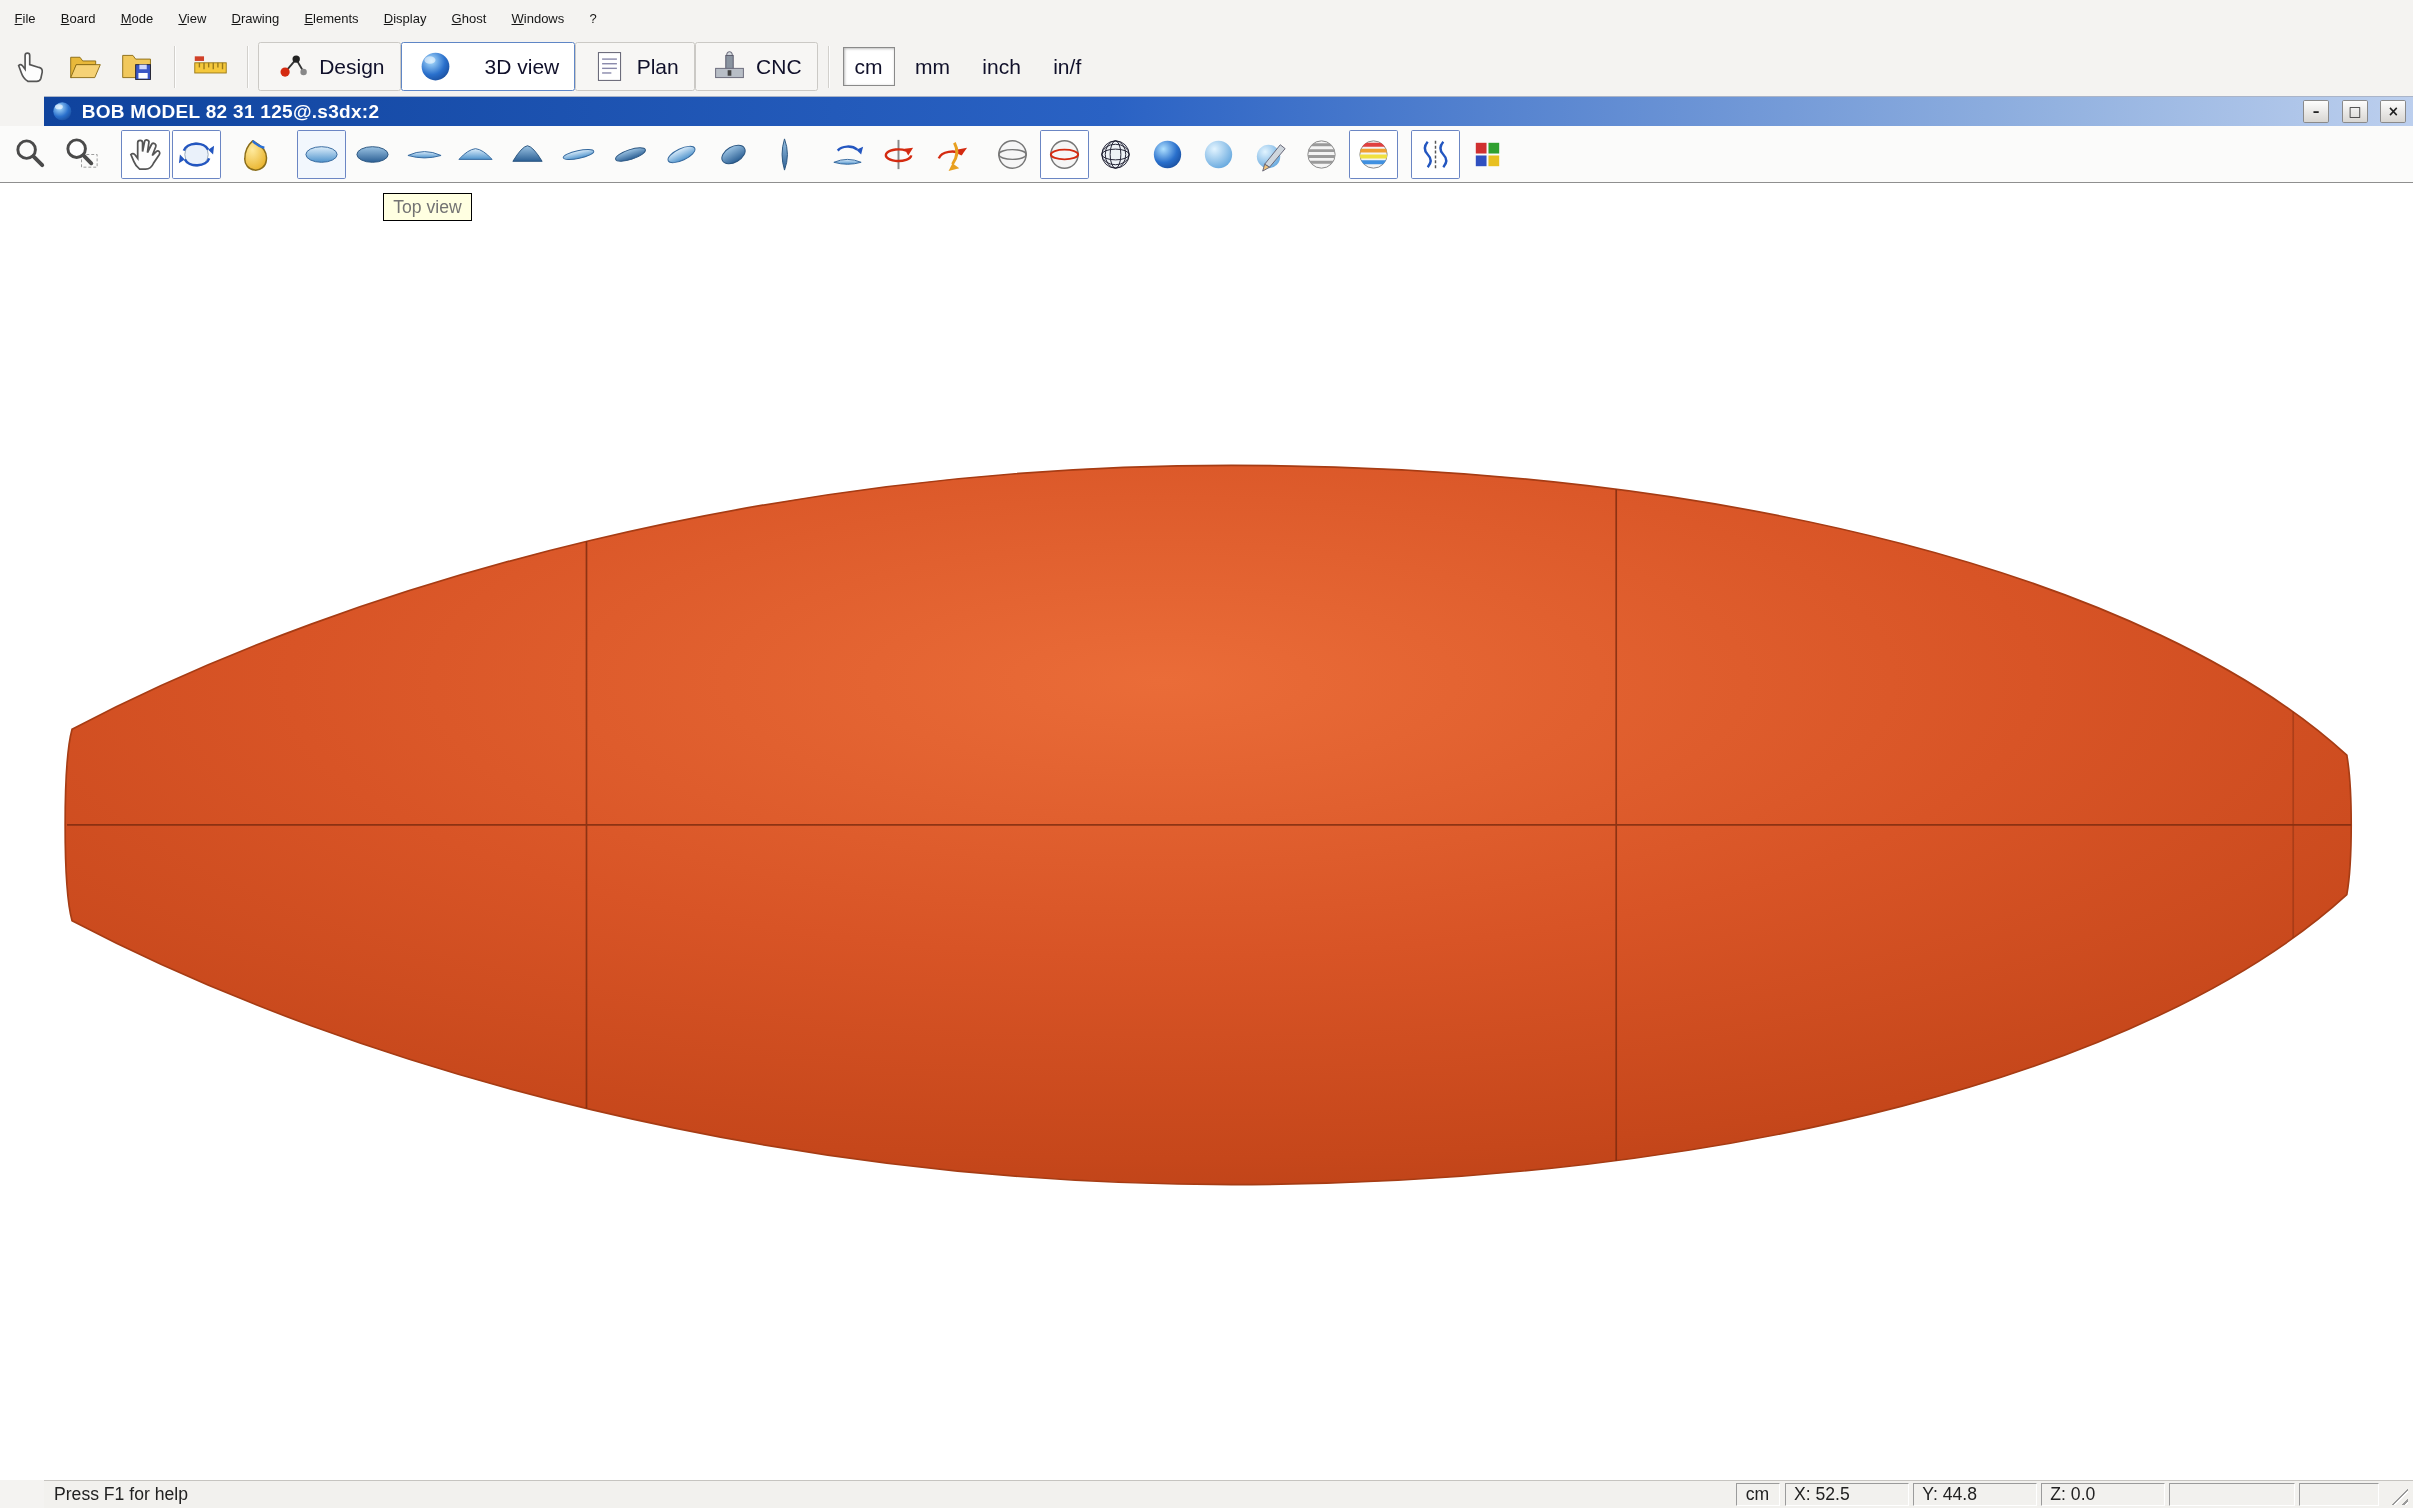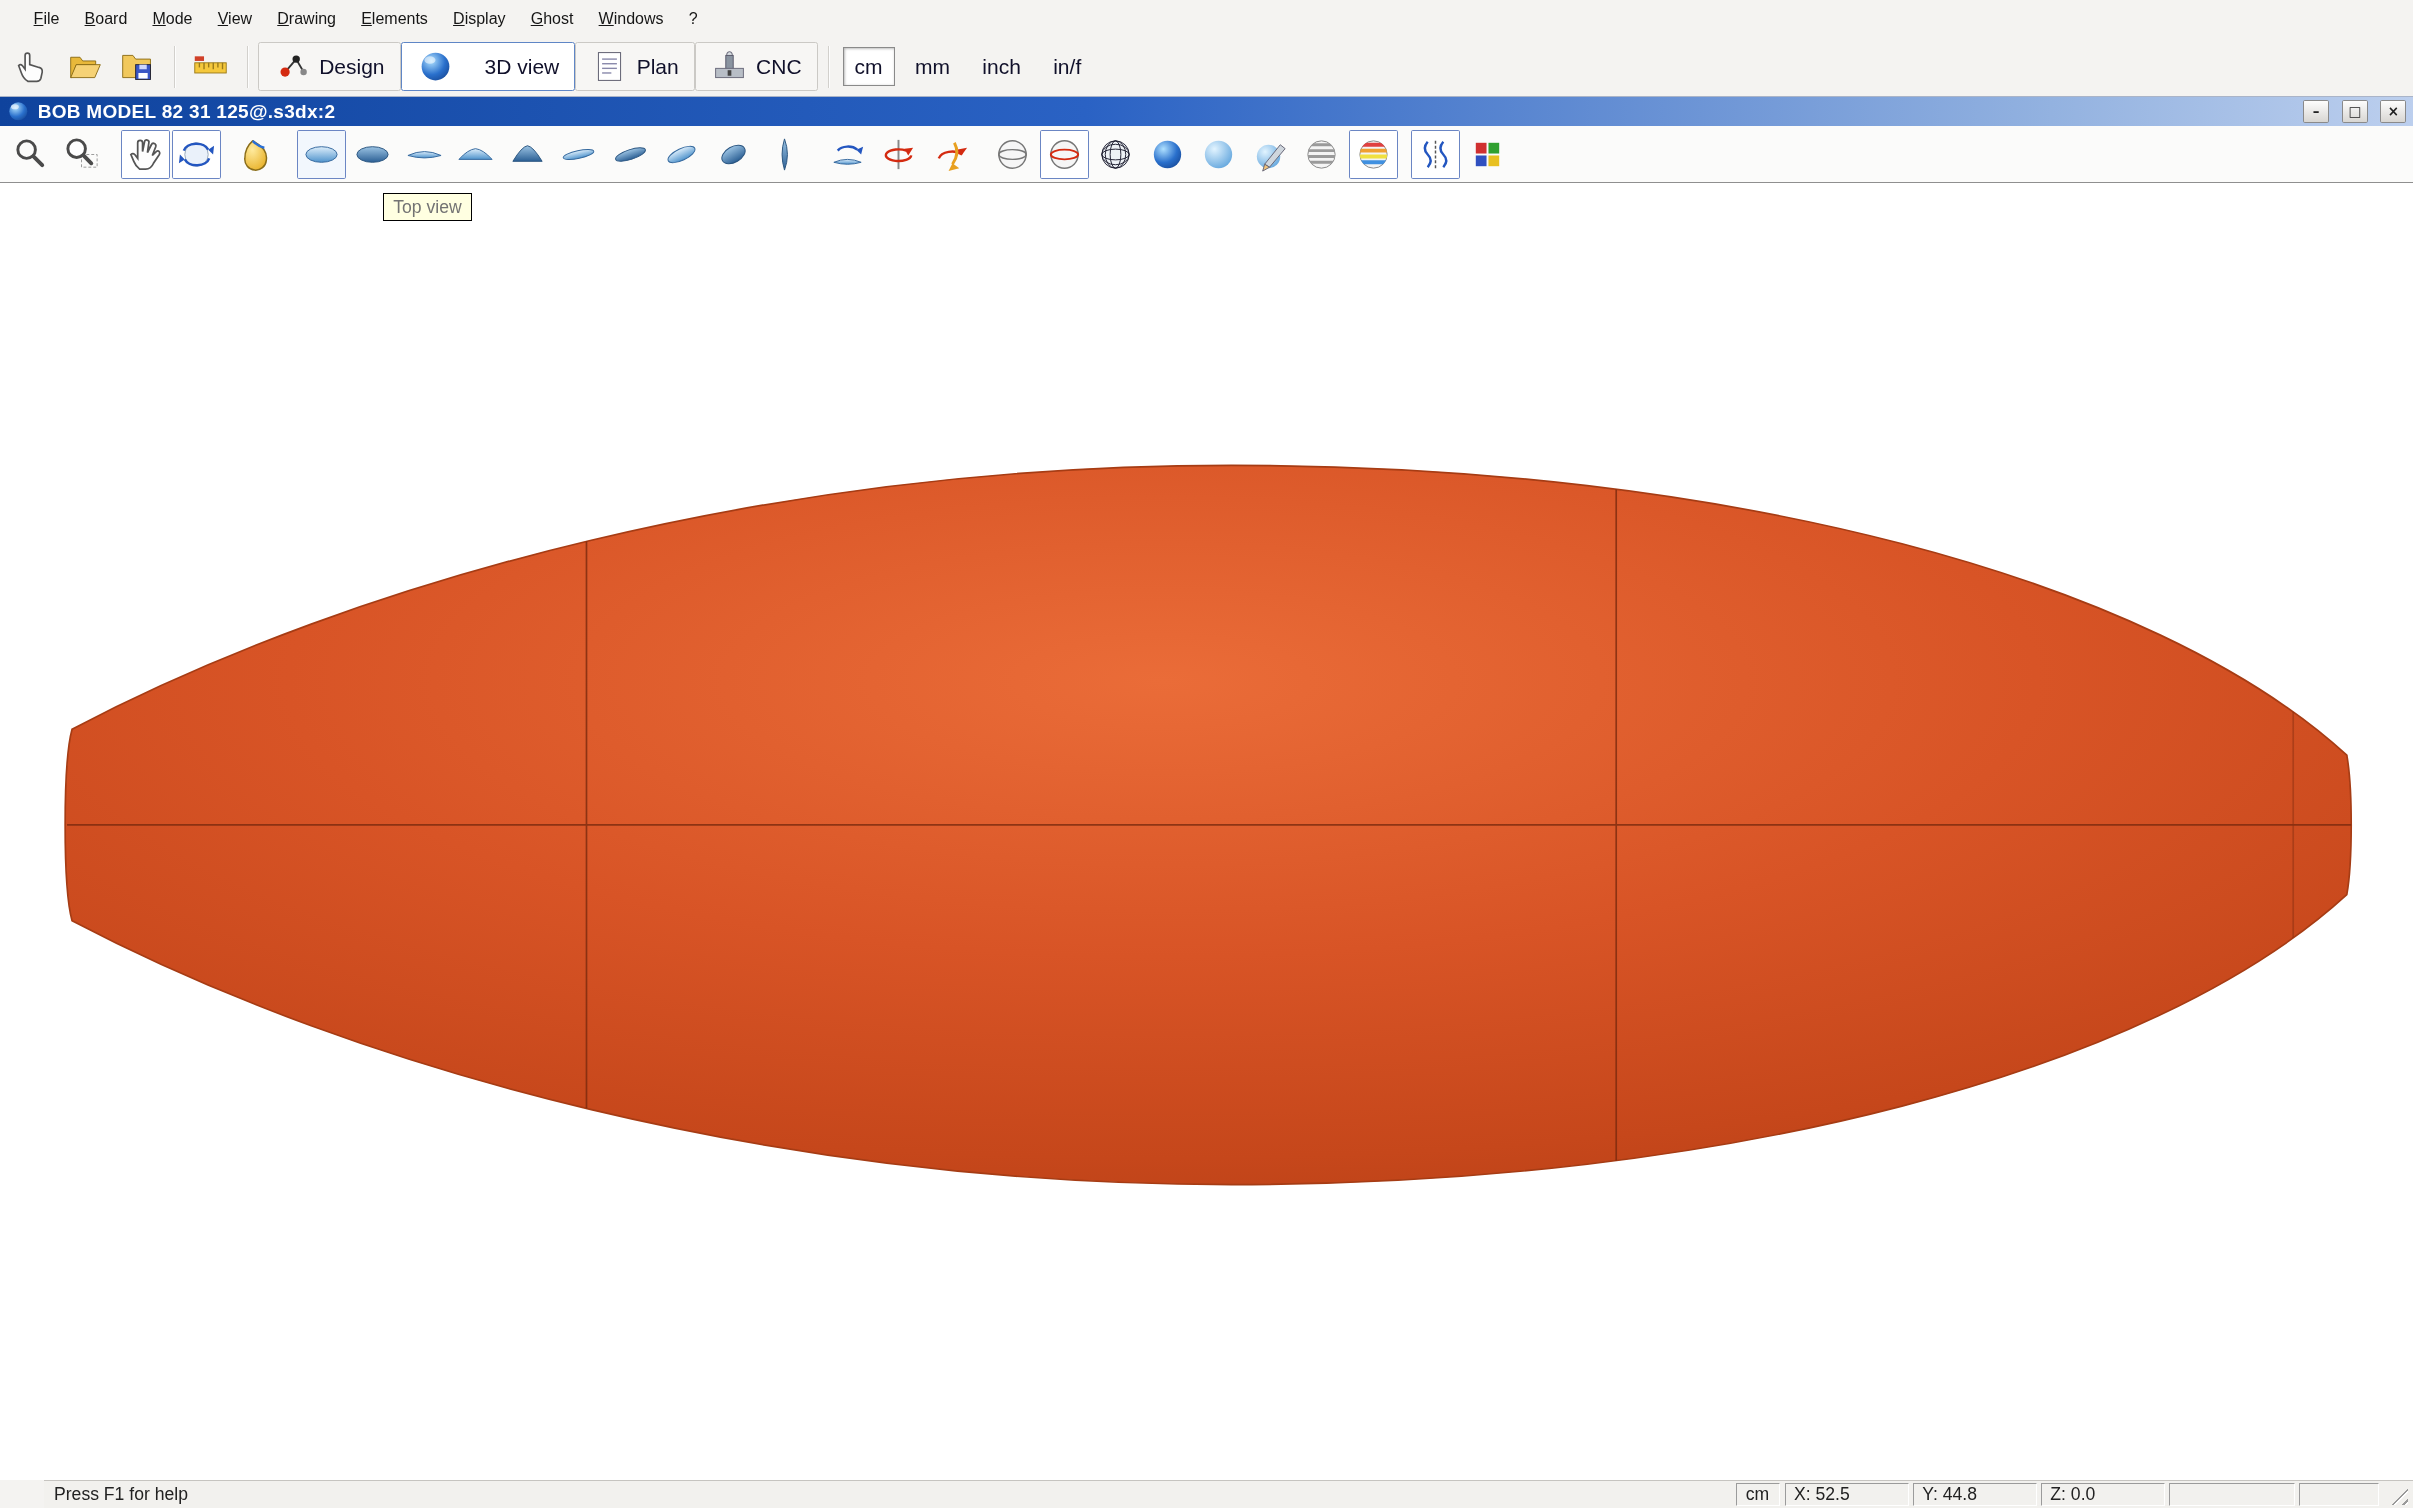--- a/index.html
+++ b/index.html
@@ -1,41 +1,41 @@
 <!DOCTYPE html>
 <html style="font-size:13.4px"><head>
 <meta charset="utf-8">
 <style>
   * { box-sizing: border-box; margin: 0; padding: 0; }
   html,body { width:2413px; height:1508px; overflow:hidden; }
   body { font-family:"Liberation Sans", sans-serif; background:#e8e8e8; }
   .app { width:2413px; height:1508px; display:flex; flex-direction:column; background:#f4f3f1; }
 
   
-  .menubar { height:37px; display:flex; align-items:center; padding-left:21px; background:#f4f3f1; font-size:16px; color:#161616; flex:0 0 auto; }
+  .menubar { height:37px; display:flex; align-items:center; padding-left:2px; background:#f4f3f1; font-size:13px; color:#161616; flex:0 0 auto; }
   .menu-item { display:inline-block; padding:3.4px 12.6px; cursor:default; }
   .menu-item::first-letter { text-decoration:underline; }
 
   
   .toolbar { height:59px; display:flex; align-items:center; background:#f4f3f1; padding-left:6.7px; flex:0 0 auto; }
   .tb-sep { width:0.8px; height:42px; background:#d2d0cc; box-shadow:0.8px 0 0 #ffffff; margin:0 10px; }
   .tbtn { height:49px; min-width:49px; display:flex; align-items:center; justify-content:center; gap:8.4px;
           border:0.8px solid transparent; border-radius:2.5px; padding:0 6.7px; font-size:21px; color:#10102a; cursor:default; }
   .tbtn svg { width:37px; height:37px; display:block; }
   .tbtn.framed { border:0.8px solid #cbc9c5; background:#f7f6f4; }
   .tbtn.labeled { padding:8px 15px; }
   .tbtn.selected { background:#ffffff; border:0.8px solid #5f86c6;gap:31px; }
   .unit-btn { height:39px; padding:0 11px; display:flex; align-items:center; font-size:21px; color:#10102a;
               border:0.8px solid transparent; margin:0 4.2px; cursor:default; }
   .unit-btn.selected { background:#ffffff; border:0.8px solid #8a8a8a; box-shadow:inset 0.8px 0.8px 2.5px rgba(0,0,0,.3); }
 
   
   .titlebar { height:30px; display:flex; align-items:center; gap:8.4px; padding:0 6.7px; flex:0 0 auto;
               background:linear-gradient(90deg,#0f439d 0%,#2a62c4 45%,#93b2e0 85%,#bccfee 100%);
-              color:#ffffff; font-size:19px; font-weight:bold; border-top:0.8px solid #aab4c8; }
+              color:#ffffff; font-size:19px; font-weight:bold; border-top:0.8px solid #aab4c8;margin-left:44px; }
   .titlebar .win-icon svg { width:22.6px; height:22.6px; display:block; }
   .title-text { flex:1; white-space:nowrap; letter-spacing:0.3px; }
   .win-btn { width:26px; height:22.6px; margin-left:4.2px; display:flex; align-items:center; justify-content:center;
              background:linear-gradient(#fdfdfd,#d8d6d2); border:0.8px solid #8a8a8a; border-radius:1.7px;
              font-size:13.4px; font-weight:bold; color:#222; font-family:"DejaVu Sans", sans-serif; }
 
   
   .iconbar { height:57px; display:flex; align-items:center; background:#fbfbfa; padding-left:6.7px;
              border-bottom:0.8px solid #8f8f8f; flex:0 0 auto; }
   .ib-group { display:flex; align-items:center; gap:2.5px; margin-right:13.4px; }

